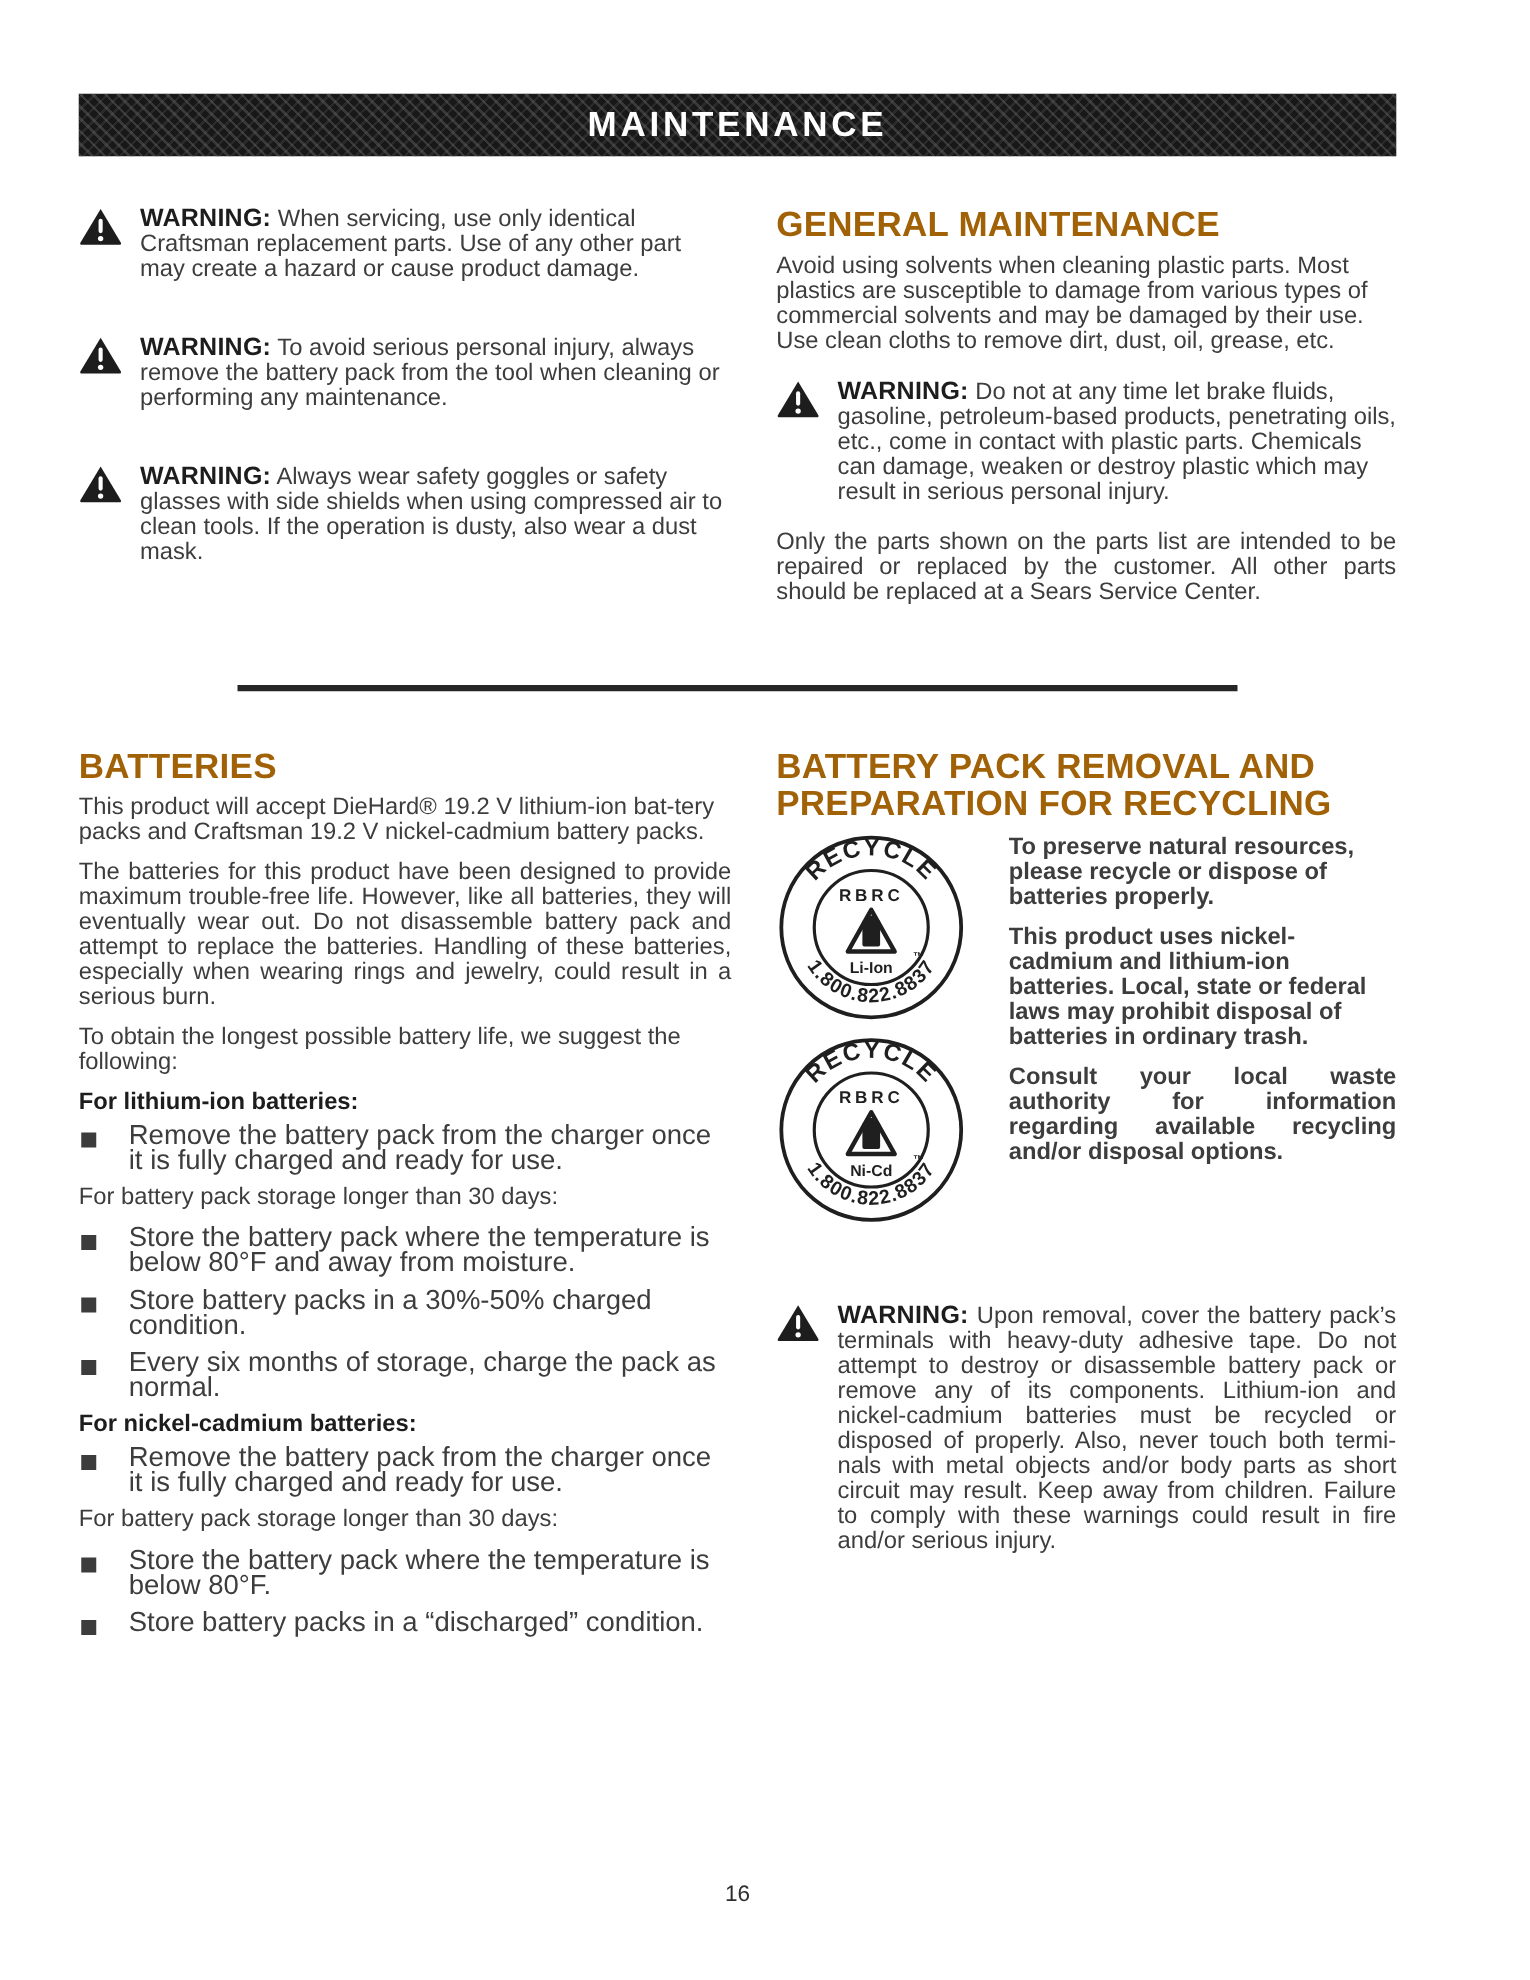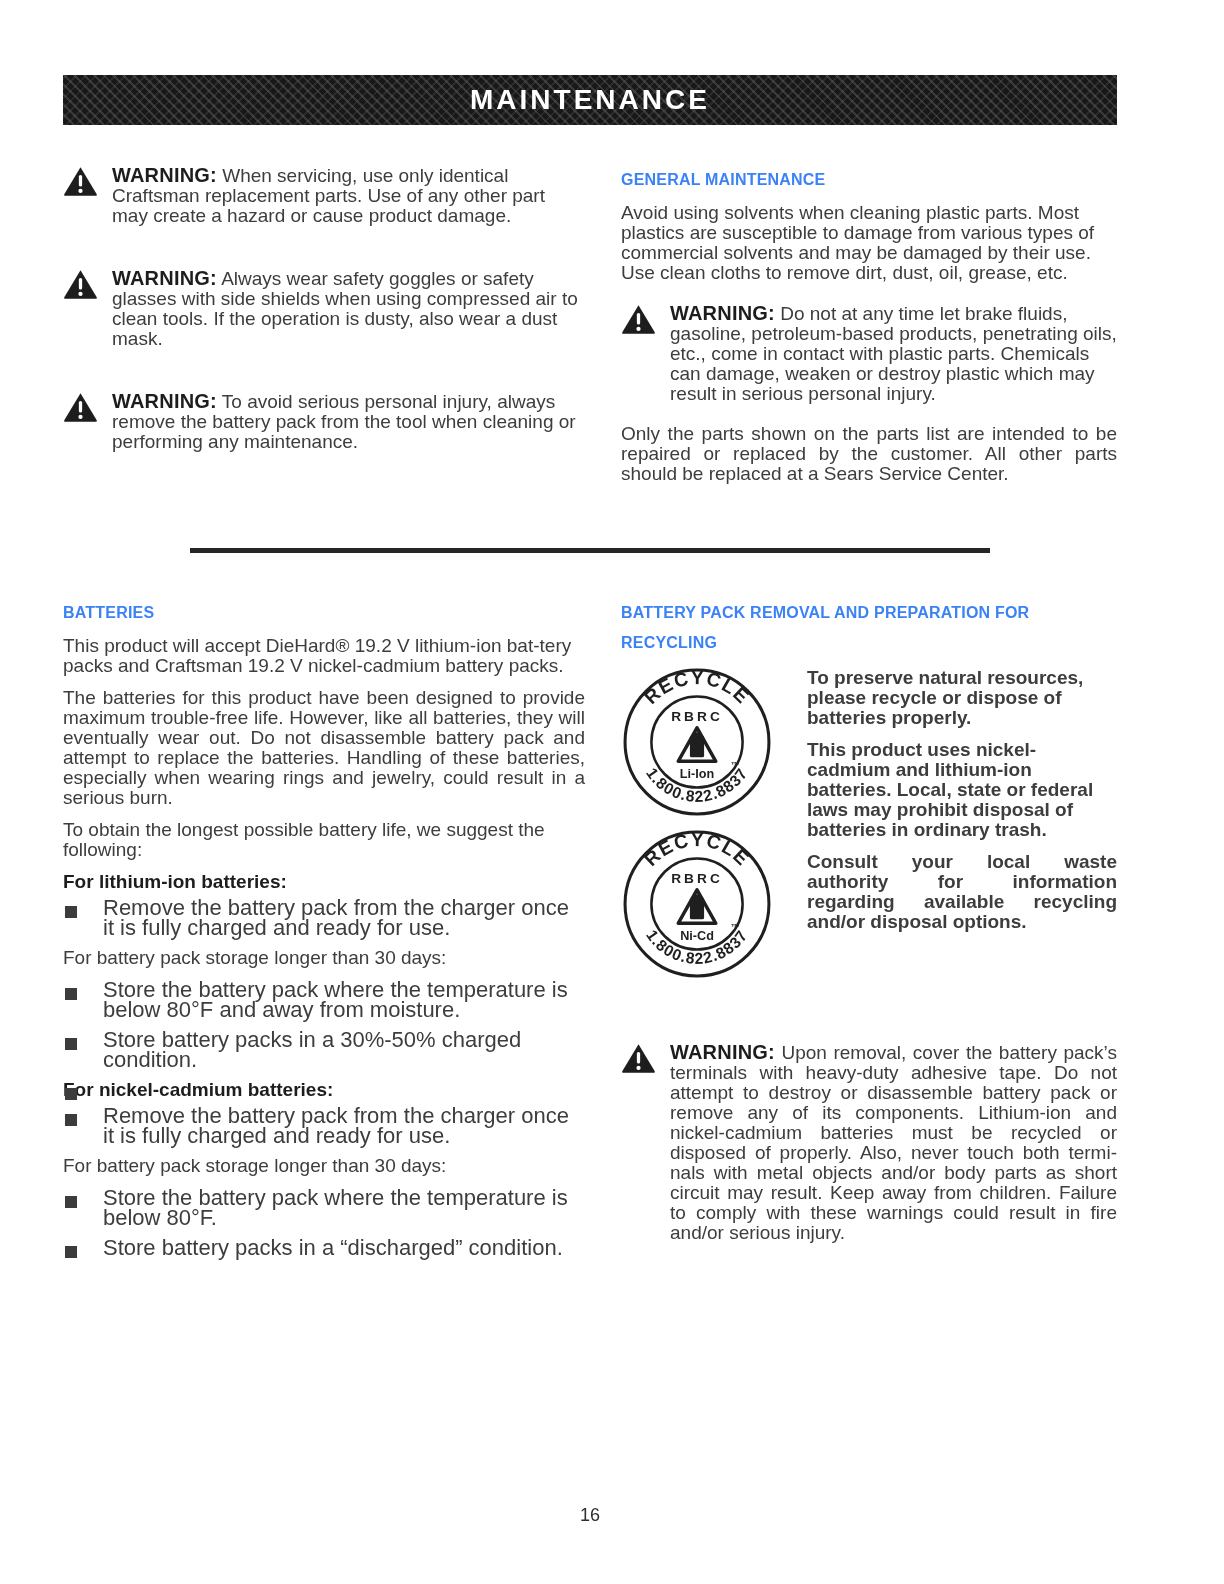--- a/index.html
+++ b/index.html
@@ -26,22 +26,22 @@
     color:#ffffff;font-weight:bold;font-size:28px;letter-spacing:3px;
   }
   
   .cols{display:flex;gap:36px;margin-top:40px;}
   .col-l{width:522px;flex:none;}
   .col-r{flex:1;min-width:0;}
   
   p{margin:0 0 12px 0;font-size:19px;line-height:20px;}
   .justify{text-align:justify;}
   h2{
-    margin:0 0 8px 0;font-size:16px;line-height:30px;
-    color:#3b82f6;font-weight:bold;letter-spacing:.2px;
+    margin:0 0 8px 0;font-size:28px;line-height:30px;
+    color:#a16207;font-weight:bold;letter-spacing:.2px;
   }
   .subhead{font-weight:bold;color:#1d1d1d;margin-bottom:6px;}
   
   .warning{position:relative;padding-left:49px;margin-bottom:42px;}
   .warning .w-icon{position:absolute;left:0;top:1px;line-height:0;}
   .warning p{margin:0;}
   .warning strong{color:#1d1d1d;font-size:20px;letter-spacing:.2px;}
   
   .divider{
     width:800px;height:5px;background:#262626;border:none;
@@ -90,32 +90,32 @@
         </div>
 
         <div class="warning">
           <span class="w-icon">
             <svg viewBox="0 0 36 32" width="35" height="31">
                 <path d="M18 1.2 L34.6 28.8 Q35.6 30.8 33.2 30.8 L2.8 30.8 Q0.4 30.8 1.4 28.8 Z" fill="#1d1d1d"></path>
                 <rect x="16.3" y="9.2" width="3.4" height="12" rx="1.7" fill="#ffffff"></rect>
                 <circle cx="18" cy="25.7" r="2.2" fill="#ffffff"></circle>
               </svg>
           </span>
+          <p><strong>WARNING:</strong> <span>To avoid serious personal injury, always remove the battery pack from the tool when cleaning or performing any maintenance.</span></p>
+        </div>
+
+        <div class="warning">
+          <span class="w-icon">
+            <svg viewBox="0 0 36 32" width="35" height="31">
+                <path d="M18 1.2 L34.6 28.8 Q35.6 30.8 33.2 30.8 L2.8 30.8 Q0.4 30.8 1.4 28.8 Z" fill="#1d1d1d"></path>
+                <rect x="16.3" y="9.2" width="3.4" height="12" rx="1.7" fill="#ffffff"></rect>
+                <circle cx="18" cy="25.7" r="2.2" fill="#ffffff"></circle>
+              </svg>
+          </span>
           <p><strong>WARNING:</strong> <span>Always wear safety goggles or safety glasses with side shields when using compressed air to clean tools. If the operation is dusty, also wear a dust mask.</span></p>
-        </div>
-
-        <div class="warning">
-          <span class="w-icon">
-            <svg viewBox="0 0 36 32" width="35" height="31">
-                <path d="M18 1.2 L34.6 28.8 Q35.6 30.8 33.2 30.8 L2.8 30.8 Q0.4 30.8 1.4 28.8 Z" fill="#1d1d1d"></path>
-                <rect x="16.3" y="9.2" width="3.4" height="12" rx="1.7" fill="#ffffff"></rect>
-                <circle cx="18" cy="25.7" r="2.2" fill="#ffffff"></circle>
-              </svg>
-          </span>
-          <p><strong>WARNING:</strong> <span>To avoid serious personal injury, always remove the battery pack from the tool when cleaning or performing any maintenance.</span></p>
         </div>
 
       </div>
 
       <div class="col-r">
         <h2>GENERAL MAINTENANCE</h2>
         <p>Avoid using solvents when cleaning plastic parts. Most plastics are susceptible to damage from various types of commercial solvents and may be damaged by their use. Use clean cloths to remove dirt, dust, oil, grease, etc.</p>
 
         <div class="warning" style="margin-top:20px;margin-bottom:20px;">
           <span class="w-icon">
@@ -152,20 +152,21 @@
         <div class="bullet">
           <span class="sq"></span>
           <span>Store the battery pack where the temperature is below 80°F and away from moisture.</span>
         </div>
         <div class="bullet">
           <span class="sq"></span>
           <span>Store battery packs in a 30%-50% charged condition.</span>
         </div>
         <div class="bullet">
           <span class="sq"></span>
+          <span>Every six months of storage, charge the pack as normal.</span>
         </div>
 
         <p class="subhead">For nickel-cadmium batteries:</p>
         <div class="bullet">
           <span class="sq"></span>
           <span>Remove the battery pack from the charger once it is fully charged and ready for use.</span>
         </div>
         <p>For battery pack storage longer than 30 days:</p>
         <div class="bullet">
           <span class="sq"></span>

